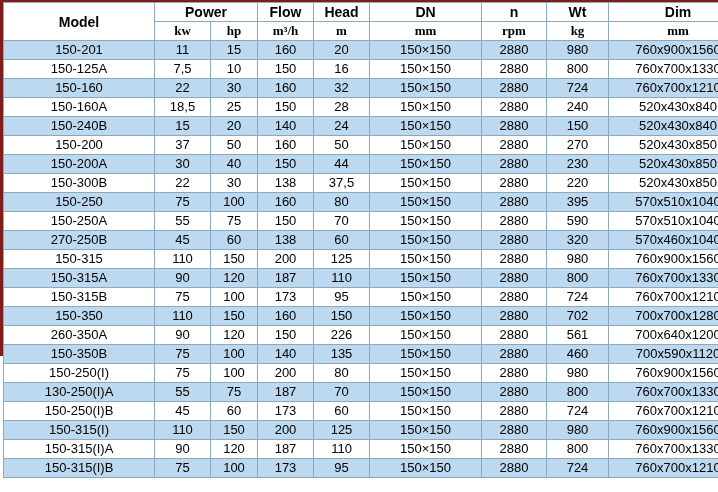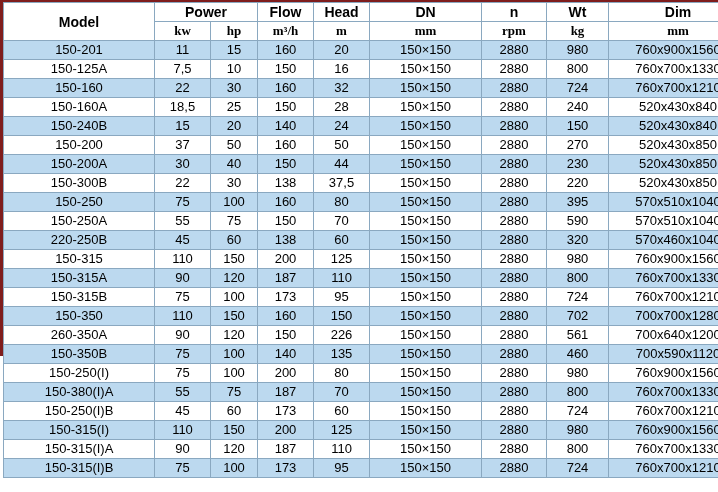--- a/index.html
+++ b/index.html
@@ -213,21 +213,21 @@
           <td>55</td>
           <td>75</td>
           <td>150</td>
           <td>70</td>
           <td>150×150</td>
           <td>2880</td>
           <td>590</td>
           <td>570x510x1040</td>
         </tr>
         <tr class="odd">
-          <td>220-250B</td>
+          <td>270-250B</td>
           <td>45</td>
           <td>60</td>
           <td>138</td>
           <td>60</td>
           <td>150×150</td>
           <td>2880</td>
           <td>320</td>
           <td>570x460x1040</td>
         </tr>
         <tr class="even">
@@ -301,21 +301,21 @@
           <td>75</td>
           <td>100</td>
           <td>200</td>
           <td>80</td>
           <td>150×150</td>
           <td>2880</td>
           <td>980</td>
           <td>760x900x1560</td>
         </tr>
         <tr class="odd">
-          <td>150-380(I)A</td>
+          <td>130-250(I)A</td>
           <td>55</td>
           <td>75</td>
           <td>187</td>
           <td>70</td>
           <td>150×150</td>
           <td>2880</td>
           <td>800</td>
           <td>760x700x1330</td>
         </tr>
         <tr class="even">

